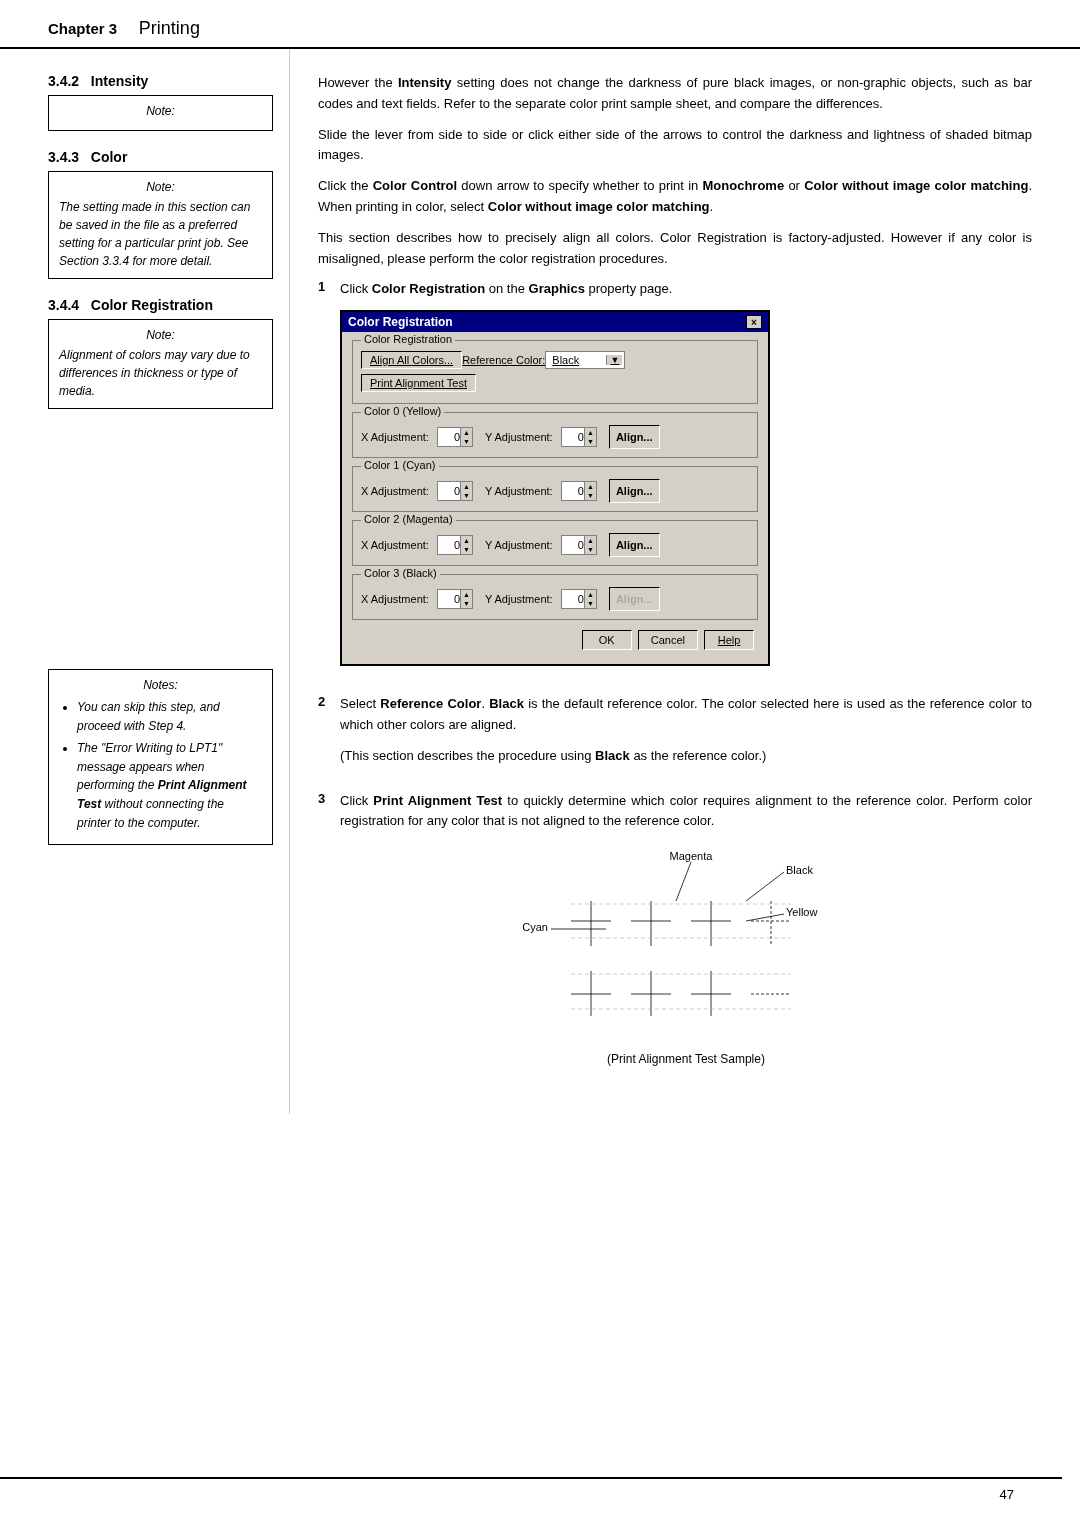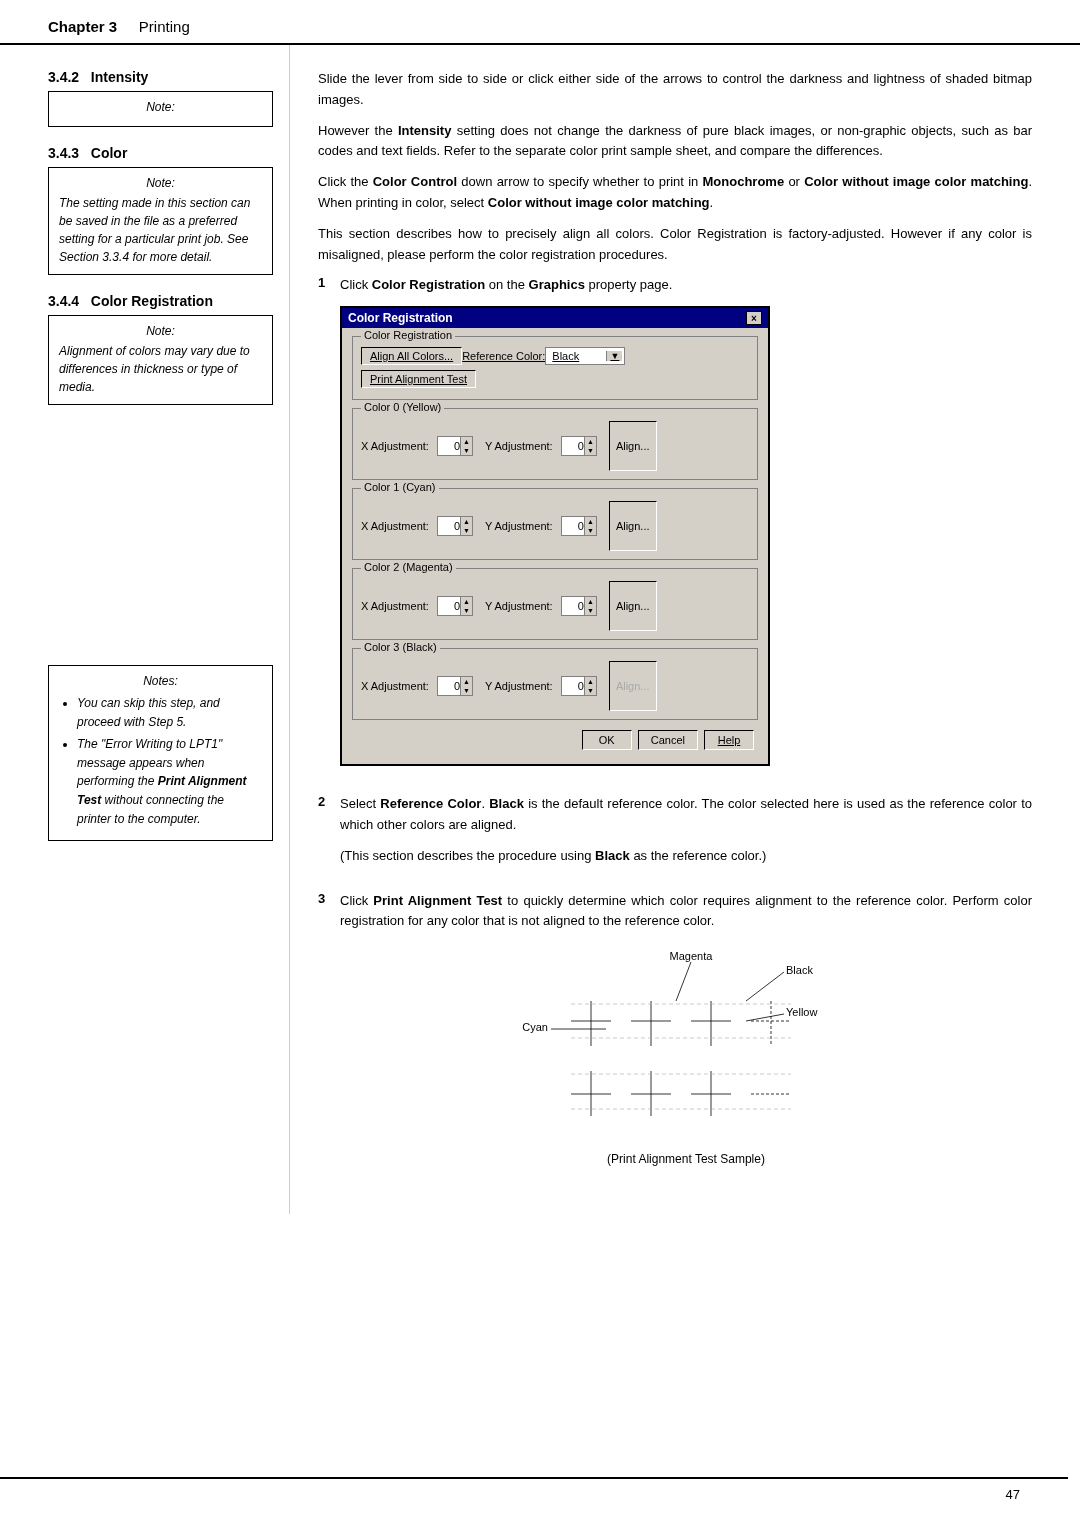--- a/index.html
+++ b/index.html
@@ -189,23 +189,24 @@
       font-size: 9px;
     }
     .dialog-align-btn {
       background: #d4d0c8;
       border: 1px solid #808080;
       border-right-color: #fff;
       border-bottom-color: #fff;
       border-top-color: #000;
       border-left-color: #000;
       font-size: 11px;
-      padding: 18px 6px;
+      padding: 5px 6px;
       cursor: pointer;
       color: #808080;
+      font-weight: bold;
     }
     .dialog-align-btn.enabled {
       color: #000;
     }
     .dialog-footer {
       display: flex;
       justify-content: flex-end;
       gap: 6px;
       padding: 2px 4px 6px 4px;
     }
@@ -274,21 +275,21 @@
     }
     
     .footer {
       border-top: 2px solid #000;
       display: flex;
       justify-content: flex-end;
       padding: 8px 48px;
       position: absolute;
       bottom: 18px;
       left: 0;
-      right: 12px;
+      right: 18px;
     }
     .footer-page {
       font-size: 13px;
     }
     .input-group {
       display: flex;
       align-items: center;
       border: 1px solid #808080;
       background: #fff;
     }
@@ -315,21 +316,21 @@
     }
   </style>
 </head>
 <body>
 
 <div class="page">
 
   <div class="header">
     <span style="font-weight:bold;font-size:15px;">Chapter 3</span>
     <span>&nbsp;&nbsp;&nbsp;&nbsp;&nbsp;&nbsp;</span>
-    <span style="font-size:15px;">Printing</span>
+    <span style="font-size:18px;">Printing</span>
   </div>
 
   <div class="content">
 
     <div class="left-col">
 
       <div style="margin-bottom:18px;">
         <div class="section-heading">
           <span>3.4.2</span>&nbsp;&nbsp;
           <span>Intensity</span>
@@ -357,29 +358,29 @@
         </div>
         <div class="note-box">
           <div class="note-label">Note:</div>
           <p>Alignment of colors may vary due to differences in thickness or type of media.</p>
         </div>
       </div>
 
       <div class="notes-box" style="margin-top:260px;">
         <div class="notes-label"><em>Notes:</em></div>
         <ul>
-          <li><em>You can skip this step, and proceed with Step 5.</em></li>
+          <li><em>You can skip this step, and proceed with Step 4.</em></li>
           <li><em>The "Error Writing to LPT1" message appears when performing the <b>Print Alignment Test</b> without connecting the printer to the computer.</em></li>
         </ul>
       </div>
     </div>
 
     <div class="right-col">
+      <p>However the <b>Intensity</b> setting does not change the darkness of pure black images, or non-graphic objects, such as bar codes and text fields. Refer to the separate color print sample sheet, and compare the differences.</p>
       <p>Slide the lever from side to side or click either side of the arrows to control the darkness and lightness of shaded bitmap images.</p>
-      <p>However the <b>Intensity</b> setting does not change the darkness of pure black images, or non-graphic objects, such as bar codes and text fields. Refer to the separate color print sample sheet, and compare the differences.</p>
       <p>Click the <b>Color Control</b> down arrow to specify whether to print in <b>Monochrome</b> or <b>Color without image color matching</b>. When printing in color, select <b>Color without image color matching</b>.</p>
 
       <p>This section describes how to precisely align all colors. Color Registration is factory-adjusted. However if any color is misaligned, please perform the color registration procedures.</p>
 
       <div class="step">
         <div class="step-num">1</div>
         <div class="step-content">
           <p>Click <b>Color Registration</b> on the <b>Graphics</b> property page.</p>
 
           <div class="dialog" style="margin-top:10px;">

